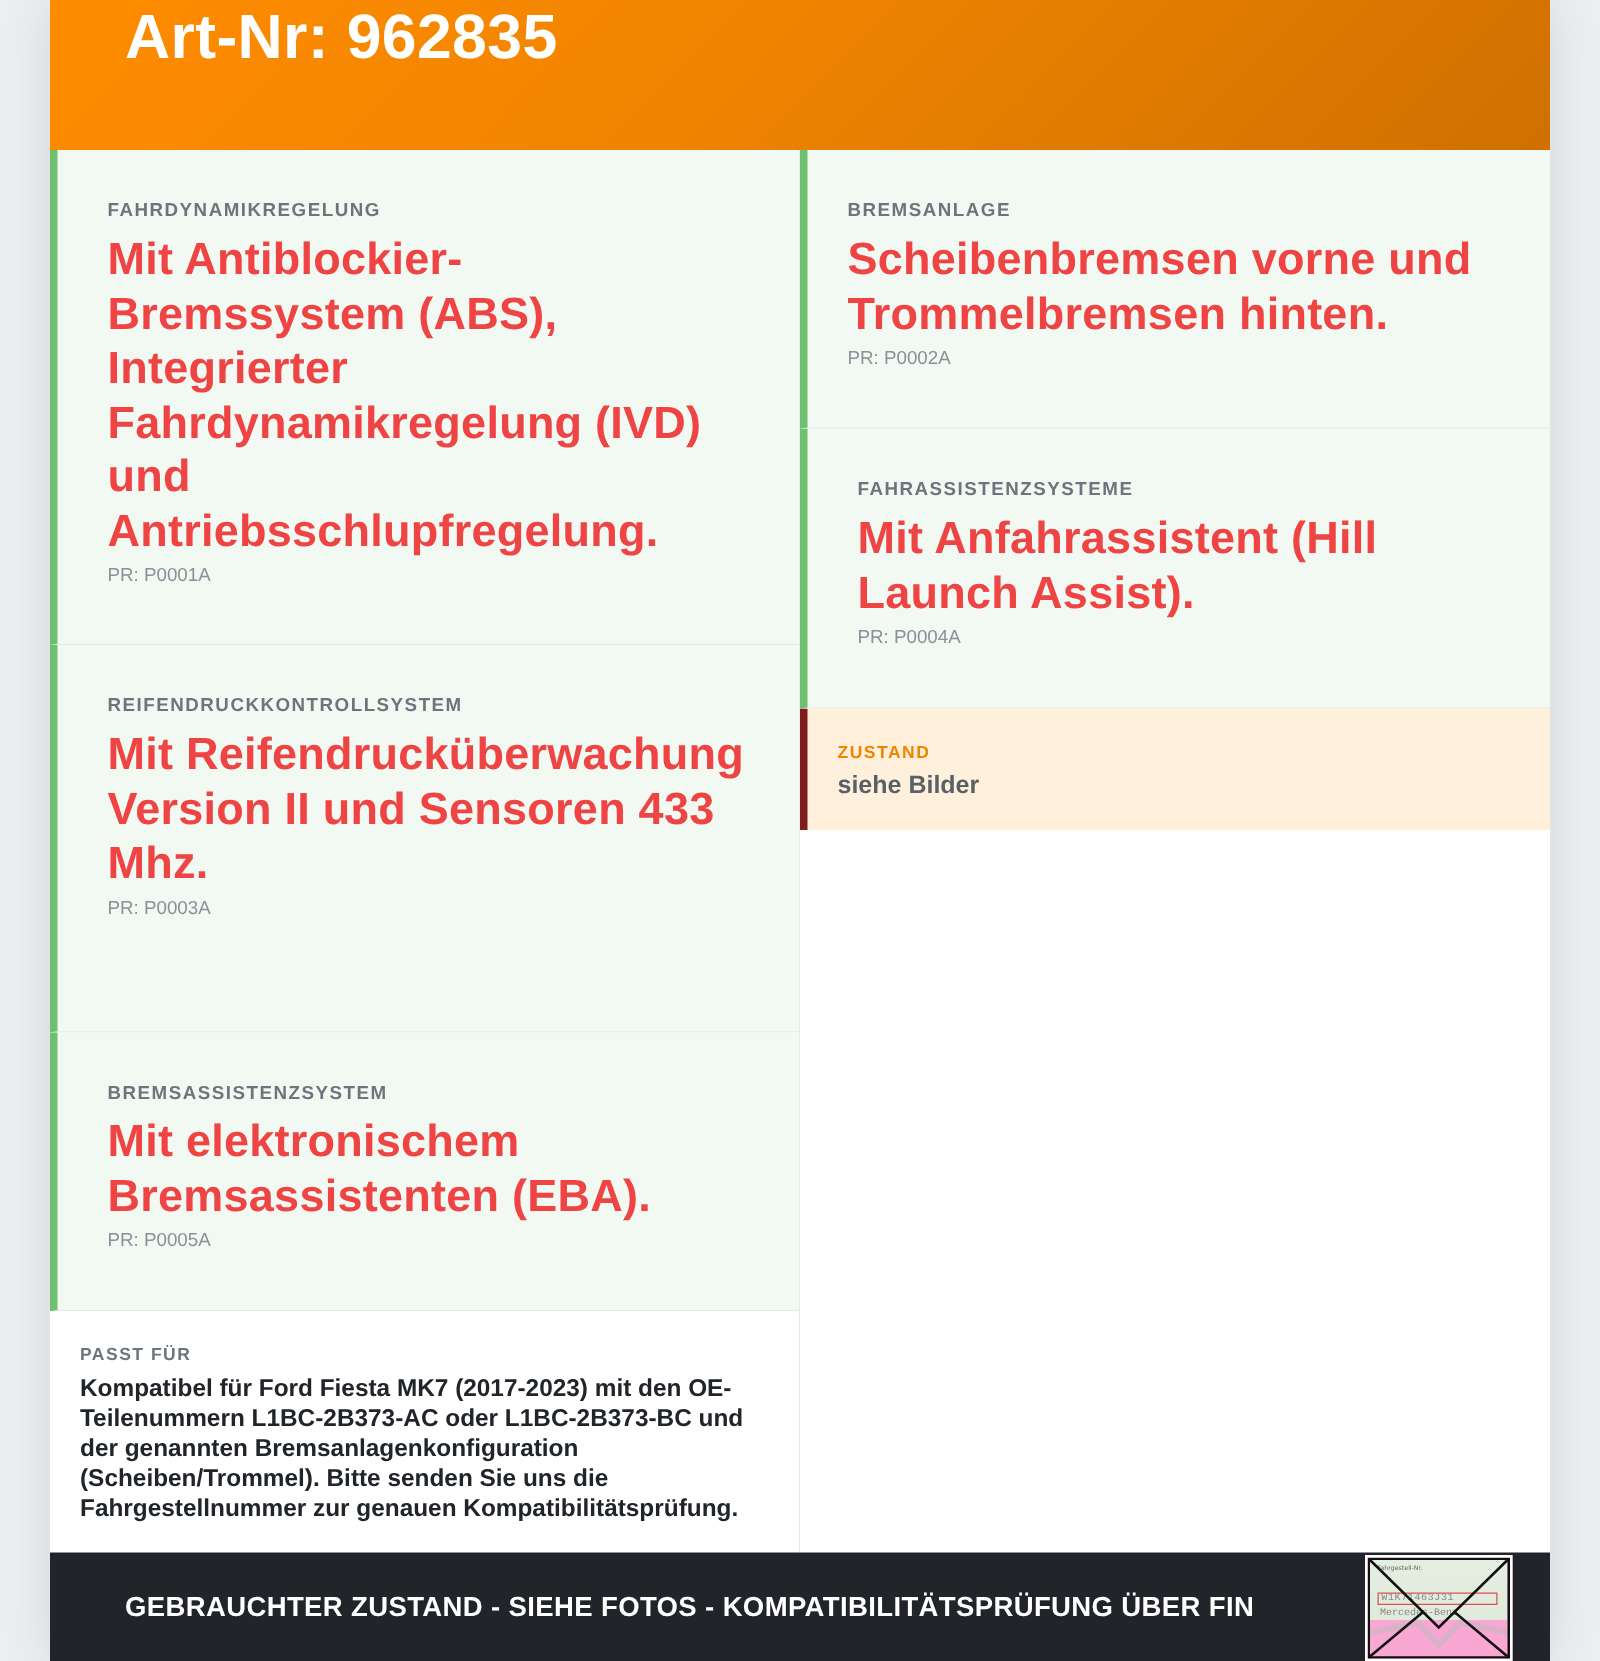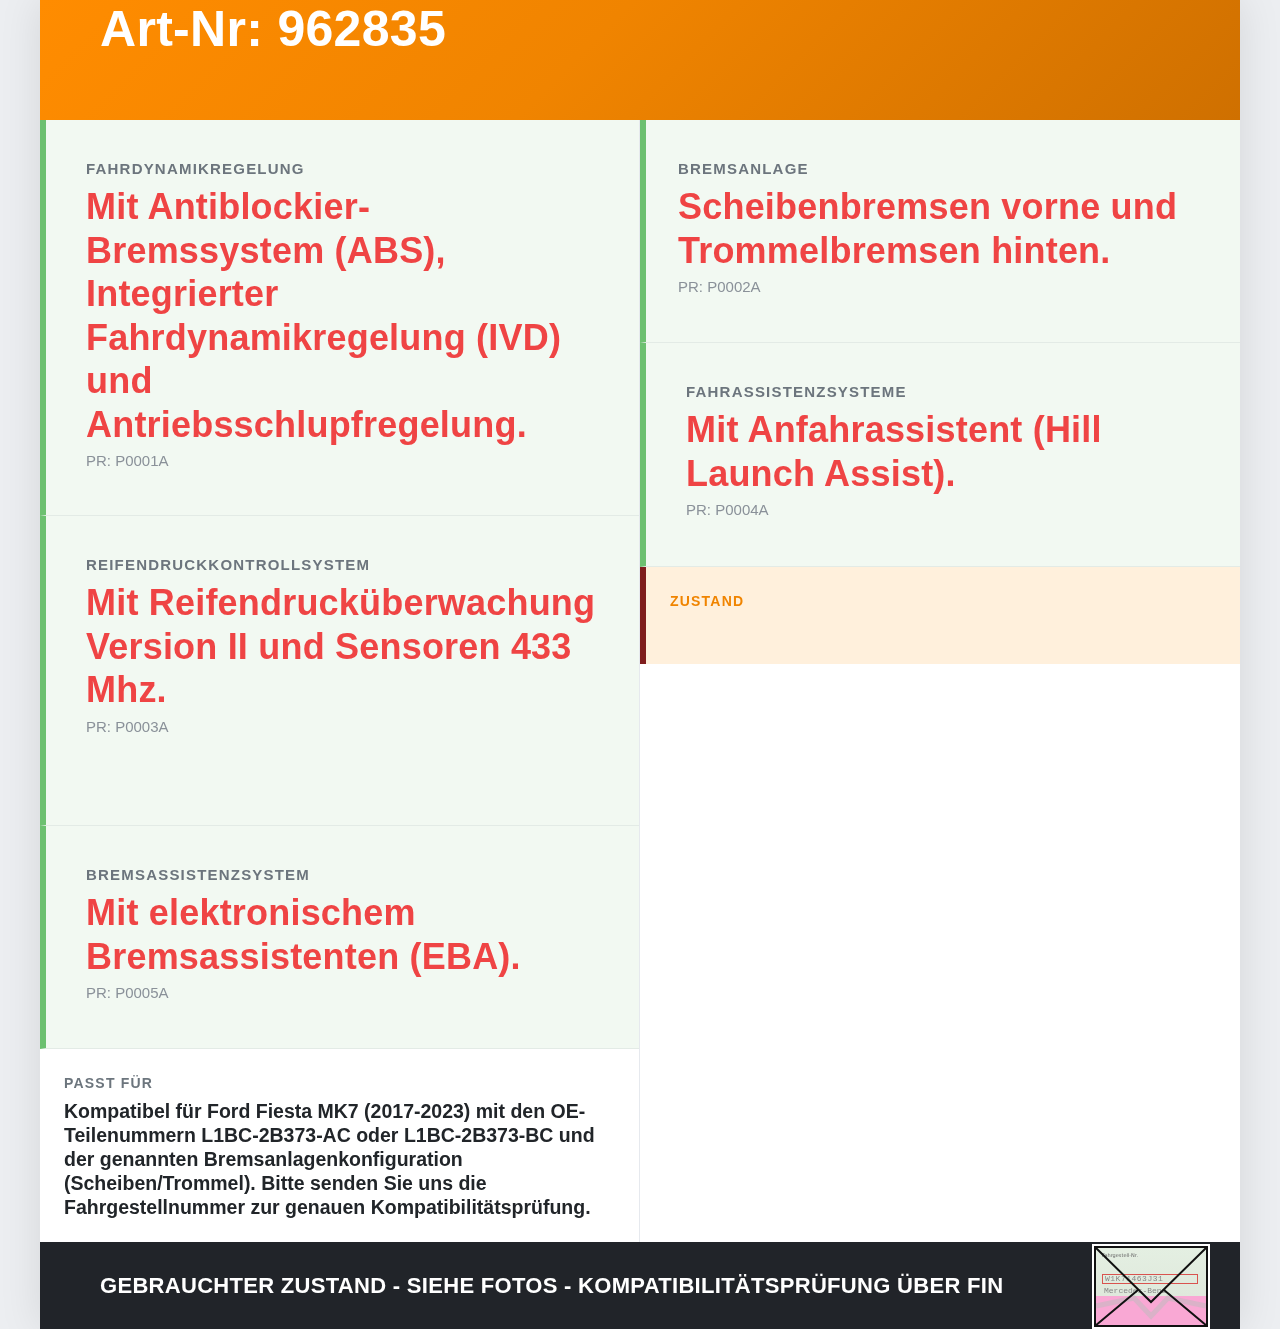--- a/index.html
+++ b/index.html
@@ -175,20 +175,21 @@
         <div class="title">Scheibenbremsen vorne und Trommelbremsen hinten.</div>
         <div class="pr">PR: P0002A</div>
       </section>
       <section class="feature f4">
         <div class="cat">FAHRASSISTENZSYSTEME</div>
         <div class="title">Mit Anfahrassistent (Hill Launch Assist).</div>
         <div class="pr">PR: P0004A</div>
       </section>
       <section class="cond">
         <div class="cat">ZUSTAND</div>
+        <div class="val">siehe Bilder</div>
       </section>
     </div>
   </div>
 
   <footer class="footer">
     <div class="banner">GEBRAUCHTER ZUSTAND - SIEHE FOTOS - KOMPATIBILITÄTSPRÜFUNG ÜBER FIN</div>
     <div class="fin-thumb">
       <div class="doc">
         <span class="lbl">Fahrgestell-Nr.</span>
         <span class="vin">W1K71463J31</span>

